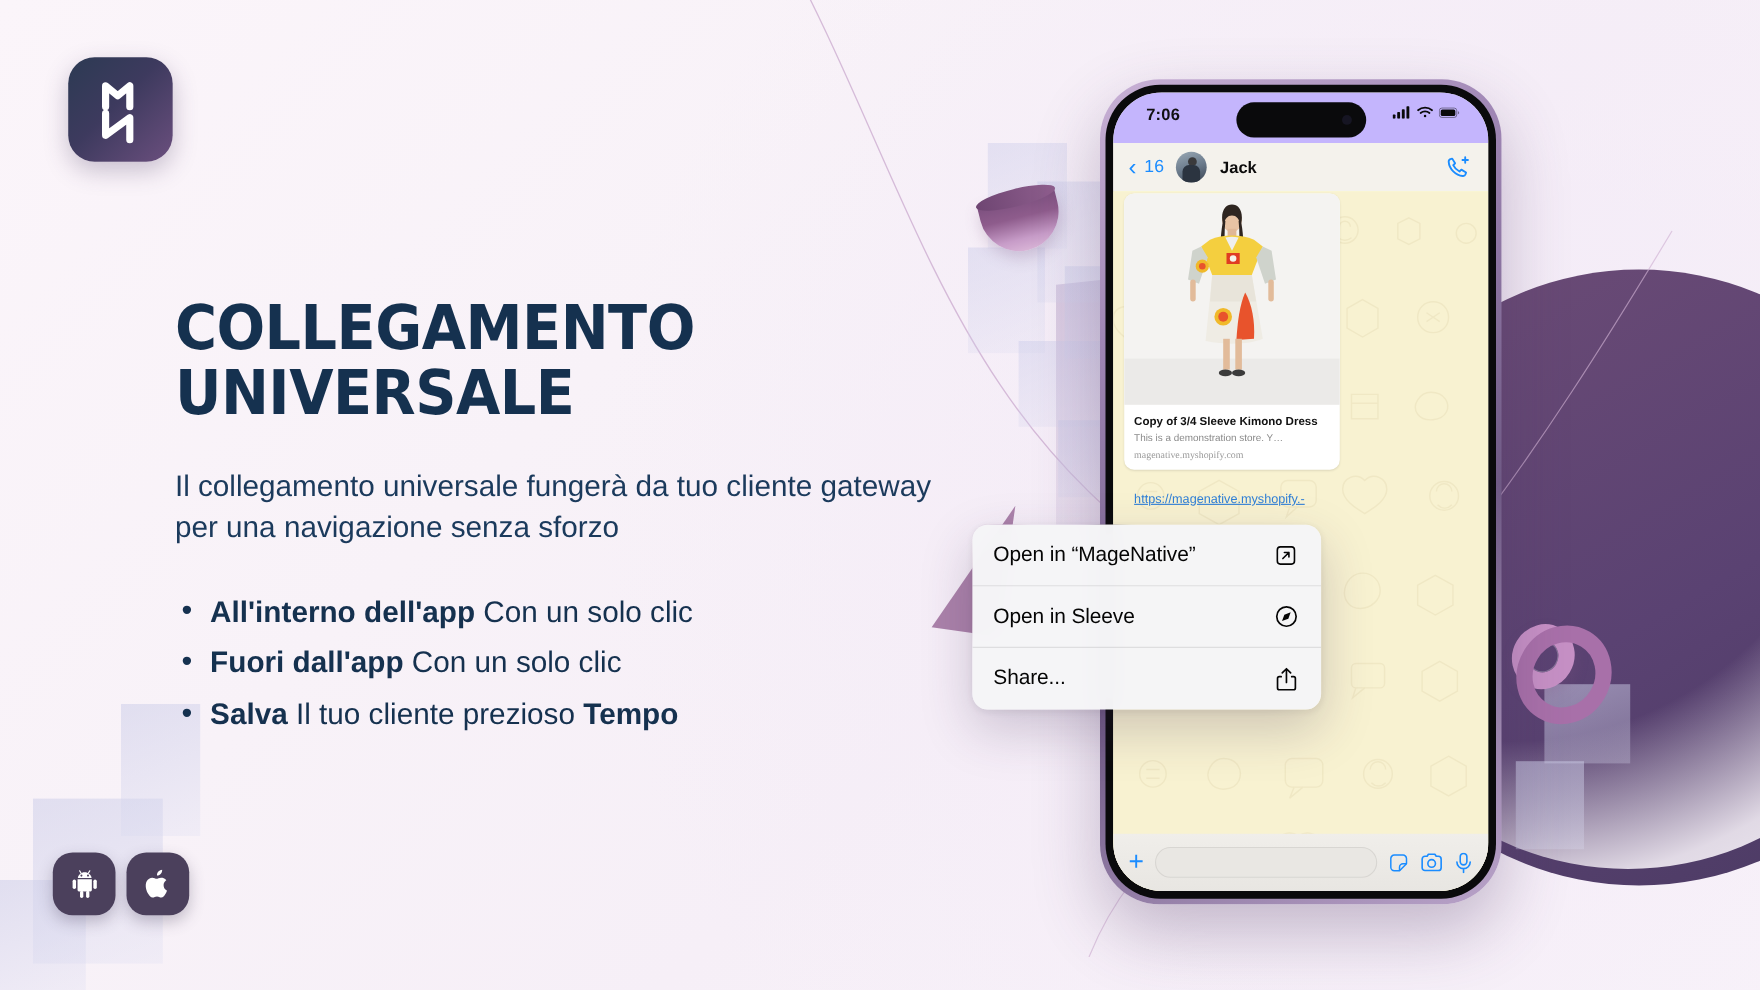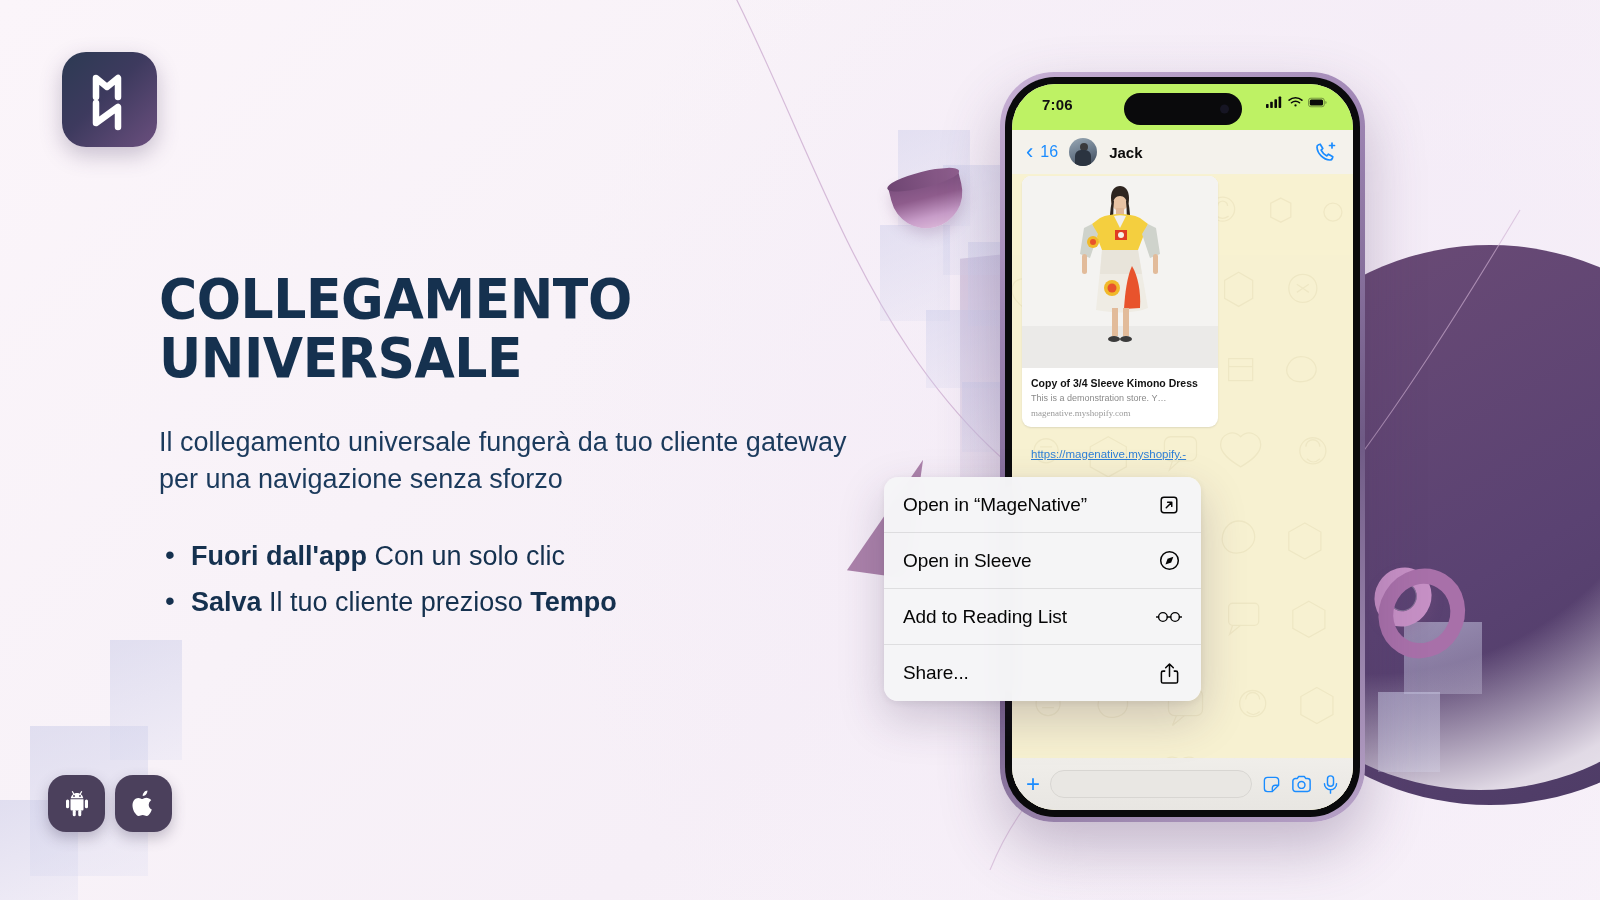--- a/index.html
+++ b/index.html
@@ -114,21 +114,21 @@
     box-shadow:0 26px 60px rgba(80,55,100,0.30);
   }
   .phone-inner {
     width:100%; height:100%; border-radius:50px; background:#0a0a0c; padding:7px;
   }
   .screen {
     position:relative; width:100%; height:100%; border-radius:44px; overflow:hidden;
     background:#f3f0ea;
   }
   .statusbar {
-    height:46px; background:#bef264; position:relative;
+    height:46px; background:#c4b5fd; position:relative;
     display:flex; align-items:flex-start; justify-content:space-between;
     padding:12px 26px 0 30px;
   }
   .st-time { font-size:15px; font-weight:bold; color:#101010; letter-spacing:.2px; }
   .st-icons { display:flex; align-items:center; gap:5px; }
   .dynamic-island {
     position:absolute; left:50%; top:9px; transform:translateX(-50%);
     width:118px; height:32px; border-radius:18px; background:#0a0a0c;
   }
   .di-cam { position:absolute; right:13px; top:50%; transform:translateY(-50%); width:9px; height:9px; border-radius:50%; background:#161523; }
@@ -247,20 +247,23 @@
   <svg width="54" height="62" viewBox="0 0 54 62" fill="none">
     <path d="M5 27V8l11 9 11-9v19" stroke="#fff" stroke-width="6.5" stroke-linecap="round" stroke-linejoin="round" transform="translate(8,1)"></path>
     <path d="M5 33v20l22-16v20" stroke="#fff" stroke-width="6.5" stroke-linecap="round" stroke-linejoin="round" transform="translate(8,1)"></path>
   </svg>
 </div>
 
 <div class="copy">
   <div class="headline">COLLEGAMENTO UNIVERSALE</div>
   <div class="subhead">Il collegamento universale fungerà da tuo cliente gateway per una navigazione senza sforzo</div>
   <ul class="bullets">
+    <li>
+      <b>All'interno dell'app</b><span> Con un solo clic</span><b></b>
+    </li>
     <li>
       <b>Fuori dall'app</b><span> Con un solo clic</span><b></b>
     </li>
     <li>
       <b>Salva</b><span> Il tuo cliente prezioso </span><b>Tempo</b>
     </li>
   </ul>
 </div>
 
 <div class="badges">
@@ -494,30 +497,20 @@
   <div class="ctx-item">
     <span class="ctx-label">Open in Sleeve</span>
     <span class="ctx-icon">
       <svg width="23" height="23" viewBox="0 0 24 24" fill="none" stroke="#050505" stroke-width="1.6" stroke-linejoin="round">
         <circle cx="12" cy="12" r="9.2"></circle>
         <path d="M16 8l-2.2 6.1L7.8 16.3 10 10.2z" fill="#050505" stroke="none"></path>
       </svg>
     </span>
   </div>
 
-  <div class="ctx-item">
-    <span class="ctx-label">Add to Reading List</span>
-    <span class="ctx-icon">
-      <svg width="26" height="16" viewBox="0 0 30 16" fill="none" stroke="#050505" stroke-width="1.6" stroke-linecap="round">
-        <circle cx="8" cy="8" r="5"></circle>
-        <circle cx="22" cy="8" r="5"></circle>
-        <path d="M13 8h4M3 8H0.5M27 8h2.5"></path>
-      </svg>
-    </span>
-  </div>
 
 
   <div class="ctx-item">
     <span class="ctx-label">Share...</span>
     <span class="ctx-icon">
       <svg width="21" height="23" viewBox="0 0 22 24" fill="none" stroke="#050505" stroke-width="1.6" stroke-linecap="round" stroke-linejoin="round">
         <path d="M6 9.5H4.2A1.7 1.7 0 0 0 2.5 11.2v9.1A1.7 1.7 0 0 0 4.2 22h13.6a1.7 1.7 0 0 0 1.7-1.7v-9.1a1.7 1.7 0 0 0-1.7-1.7H16"></path>
         <path d="M11 2v13M7 6l4-4 4 4"></path>
       </svg>
     </span>

